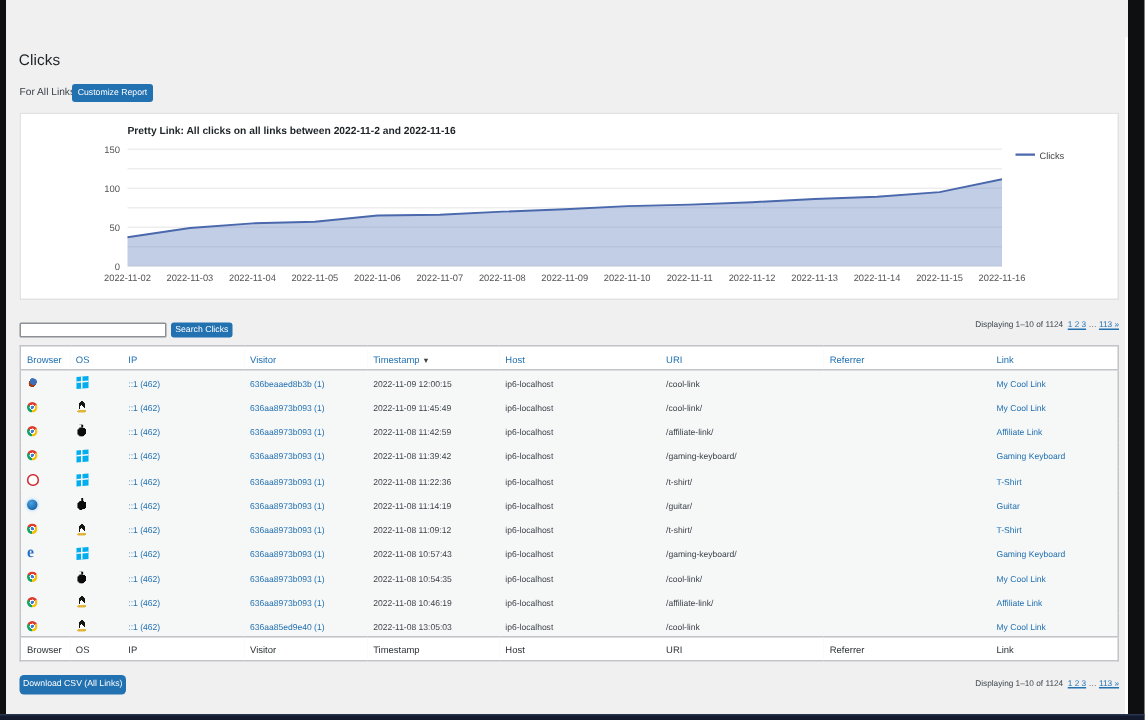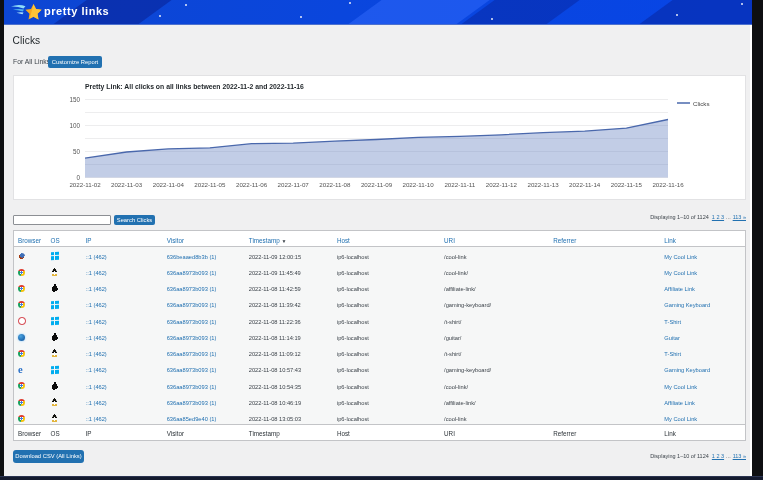--- a/index.html
+++ b/index.html
@@ -55,41 +55,20 @@
 .win { border-radius:0; width:7.5px; height:7.5px; background: linear-gradient(#f6f7f7,#f6f7f7) 3.2px 0/1px 100% no-repeat, linear-gradient(#f6f7f7,#f6f7f7) 0 3.2px/100% 1px no-repeat, #00adef; transform:skewY(-5deg); }
 .tux { border-radius:0; width:7px; height:8px; background: radial-gradient(ellipse 1.4px 1.7px at 50% 62%, #fdfdfb 0 99%, rgba(0,0,0,0) 100%), radial-gradient(ellipse 2.1px 2.9px at 50% 42%, #141410 0 99%, rgba(0,0,0,0) 100%), radial-gradient(ellipse 2.9px 1.4px at 50% 91%, #e2b43c 0 99%, rgba(0,0,0,0) 100%); }
 .apple { border-radius:0; width:7.5px; height:8px; background: radial-gradient(ellipse 0.9px 1.3px at 55% 10%, #0b0b0b 0 99%, rgba(0,0,0,0) 100%), radial-gradient(ellipse 2.6px 2.9px at 44% 62%, #0b0b0b 0 99%, rgba(0,0,0,0) 100%), radial-gradient(ellipse 2.3px 2.7px at 62% 60%, #0b0b0b 0 99%, rgba(0,0,0,0) 100%); }
 
 .dlbtn { position:absolute; left:9px; top:450px; width:71px; height:12.5px; border-radius:3px; }
 </style>
 </head>
 <body>
 <div class="page">
   <div class="sbar"></div>
-  <div class="header">
-    <div class="band b1"></div>
-    <div class="band b2"></div>
-    <div class="band b3"></div>
-    <div class="band b4"></div>
-    <div class="spark" style="left:155px;top:15px;width:2px;height:2px;"></div>
-    <div class="spark" style="left:181px;top:4px;width:2px;height:2px;"></div>
-    <div class="spark" style="left:296px;top:16px;width:2px;height:2px;"></div>
-    <div class="spark" style="left:345px;top:2px;width:2px;height:2px;"></div>
-    <div class="spark" style="left:487px;top:18px;width:2px;height:2px;"></div>
-    <div class="spark" style="left:672px;top:14px;width:2px;height:2px;"></div>
-    <div class="spark" style="left:737px;top:3px;width:2px;height:2px;"></div>
-    <svg class="logo" width="38" height="20" viewBox="0 0 38 20">
-      <path d="M5 4.6 Q12.5 1.8 19.5 4.2 L17.5 6.4 Q11 4.2 5 4.6 Z" fill="#8fdcf8"></path>
-      <path d="M7 7.8 Q13 6.2 18 7.6 L16.8 9.4 Q12 8.2 7 7.8 Z" fill="#4fb3ec"></path>
-      <path d="M10.5 10.8 Q14.5 9.8 17.5 10.6 L16.5 12.2 Q13.5 11.4 10.5 10.8 Z" fill="#aee4fa"></path>
-      <path d="M27.5 1.9 L30 7.0 L35.6 7.8 L31.5 11.8 L32.5 17.4 L27.5 14.7 L22.5 17.4 L23.5 11.8 L19.4 7.8 L25 7.0 Z" fill="#f6a820"></path>
-      <path d="M27.5 1.9 L30 7.0 L35.6 7.8 L31.5 11.8 L32.5 17.4 L27.5 14.7 L23.8 16.6 Z" fill="#fdc437"></path>
-    </svg>
-    <div class="logotext">pretty links</div>
-  </div>
 
   <div class="h1">Clicks</div>
   <div class="forall">For All Links:</div>
   <div class="btn custbtn">Customize Report</div>
 
   <div class="chartbox">
     <svg width="731" height="122" viewBox="0 0 731 122">
       <text x="71" y="13" font-size="6.85" font-weight="bold" fill="#1d2327" font-family="Liberation Sans">Pretty Link: All clicks on all links between 2022-11-2 and 2022-11-16</text>
       <g stroke="#ededee" stroke-width="1">
         <line x1="71" y1="23.5" x2="654" y2="23.5"></line>

